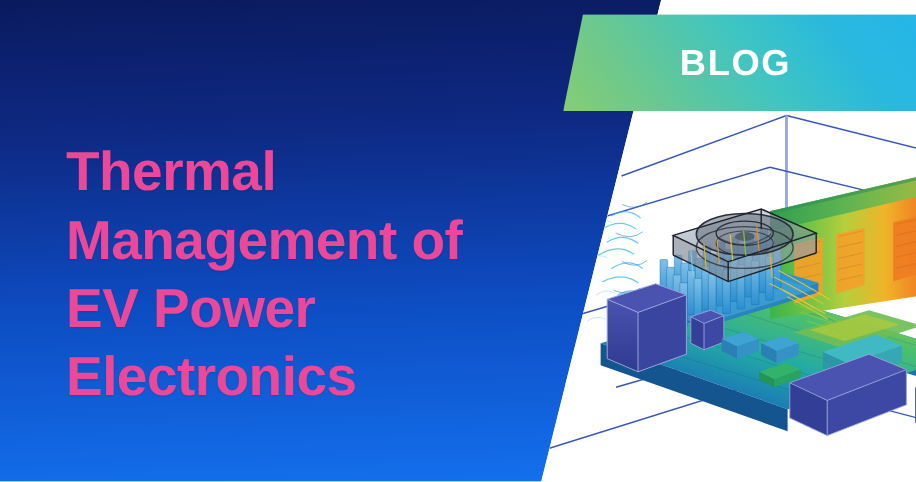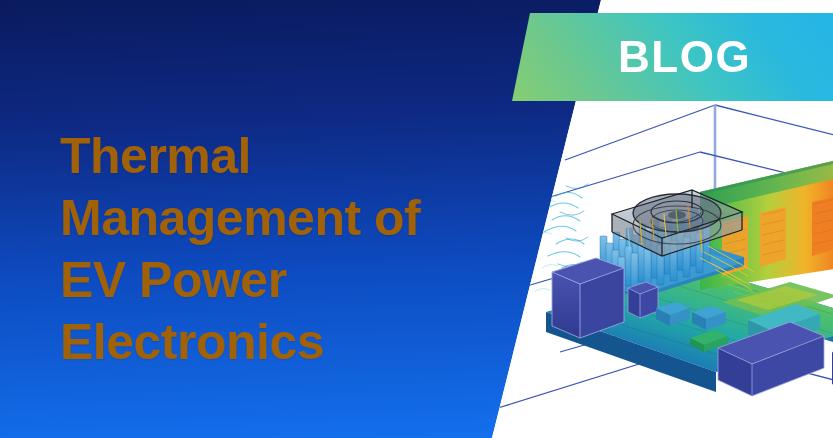--- a/index.html
+++ b/index.html
@@ -20,21 +20,21 @@
     position:absolute; left:0; top:0; width:833px; height:438px;
     background:linear-gradient(178deg,#0a1a5e 0%,#0e2a85 28%,#0d4bc0 60%,#1472f0 100%);
     -webkit-clip-path:polygon(0 0, 601px 0, 492px 438px, 0 438px);
     clip-path:polygon(0 0, 601px 0, 492px 438px, 0 438px);
     z-index:2;
   }
   
   .headline {
     position:absolute; left:60px; top:125px;
     z-index:6;
-    color:#a16207;
+    color:#ec4899;
     font-size:50px;
     font-weight:bold;
     line-height:62px;
     letter-spacing:-0.5px;
     white-space:pre;
     text-shadow:0 1px 2px rgba(0,0,0,0.10);
   }
   
   .blog-tag {
     position:absolute;
@@ -43,21 +43,21 @@
     z-index:7;
     -webkit-clip-path:polygon(30px 0, 333px 0, 333px 88px, 12px 88px);
     clip-path:polygon(30px 0, 333px 0, 333px 88px, 12px 88px);
     background:linear-gradient(55deg,#8ace6e 0%,#6cc88e 24%,#3fc5c2 55%,#2ab9dd 78%,#25b5e8 100%);
   }
   .blog-tag-label {
     position:absolute;
     left:118px; top:50%;
     transform:translateY(-50%);
     color:#ffffff;
-    font-size:44px;
+    font-size:33px;
     font-weight:bold;
     letter-spacing:1.5px;
     line-height:1;
   }
   
   .sim-stage {
     position:absolute;
     left:0; top:0; width:833px; height:438px;
     z-index:3;
     -webkit-clip-path:polygon(601px 0, 833px 0, 833px 438px, 492px 438px);

